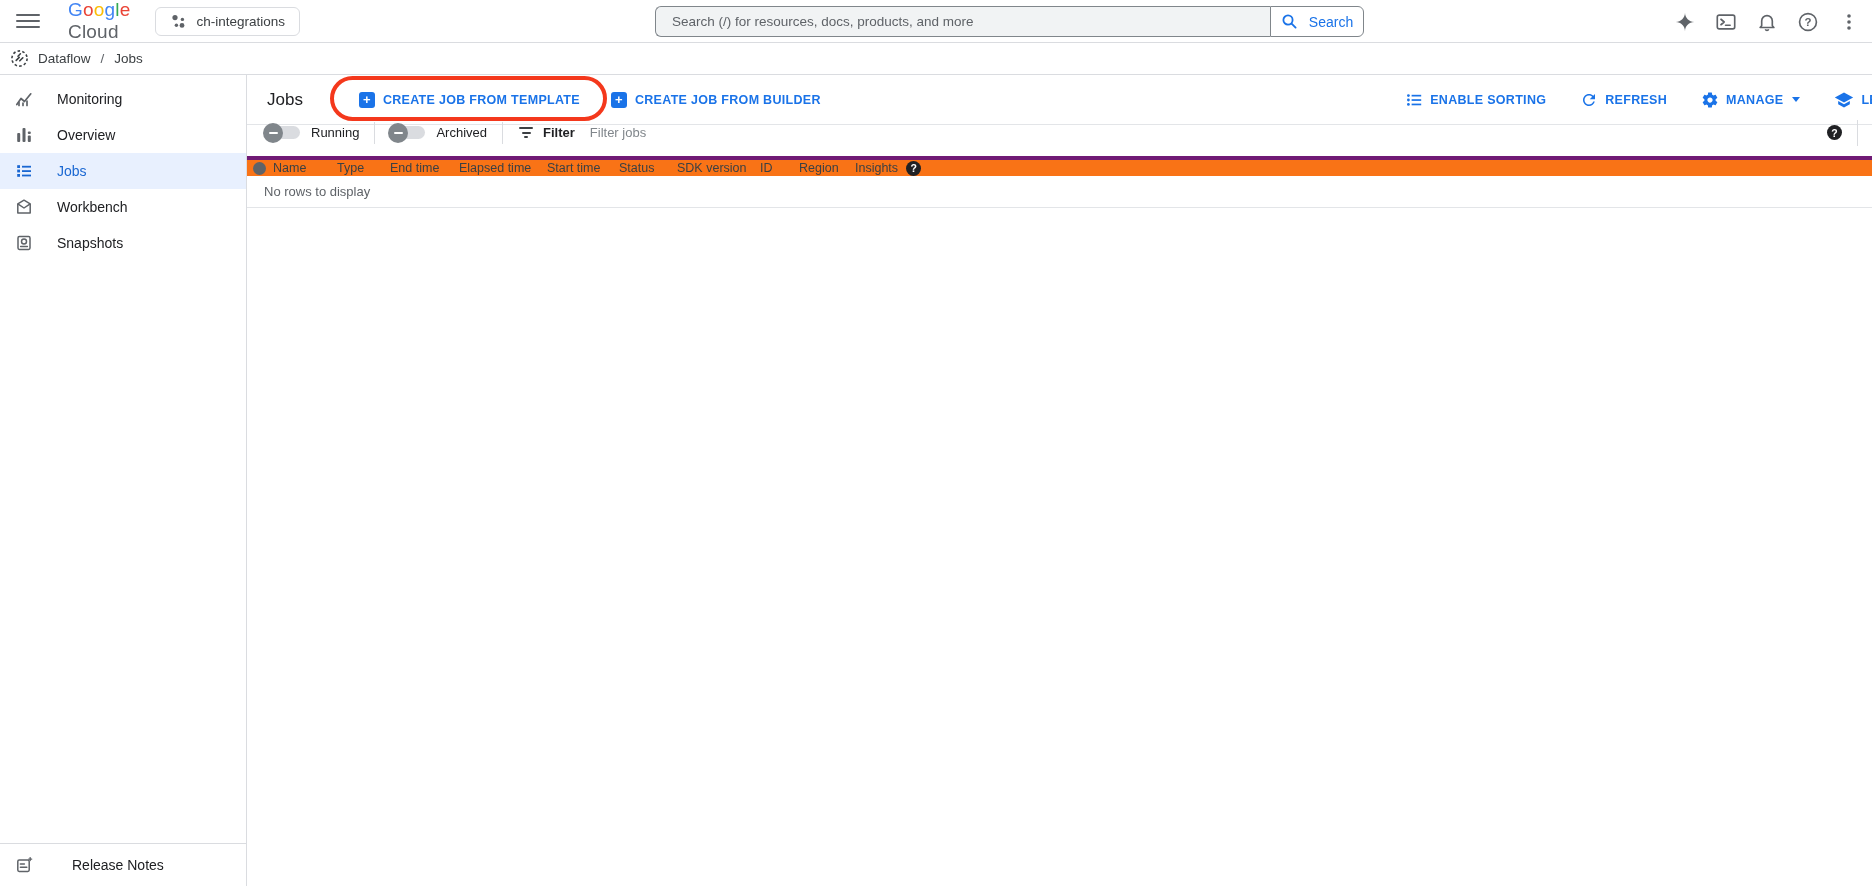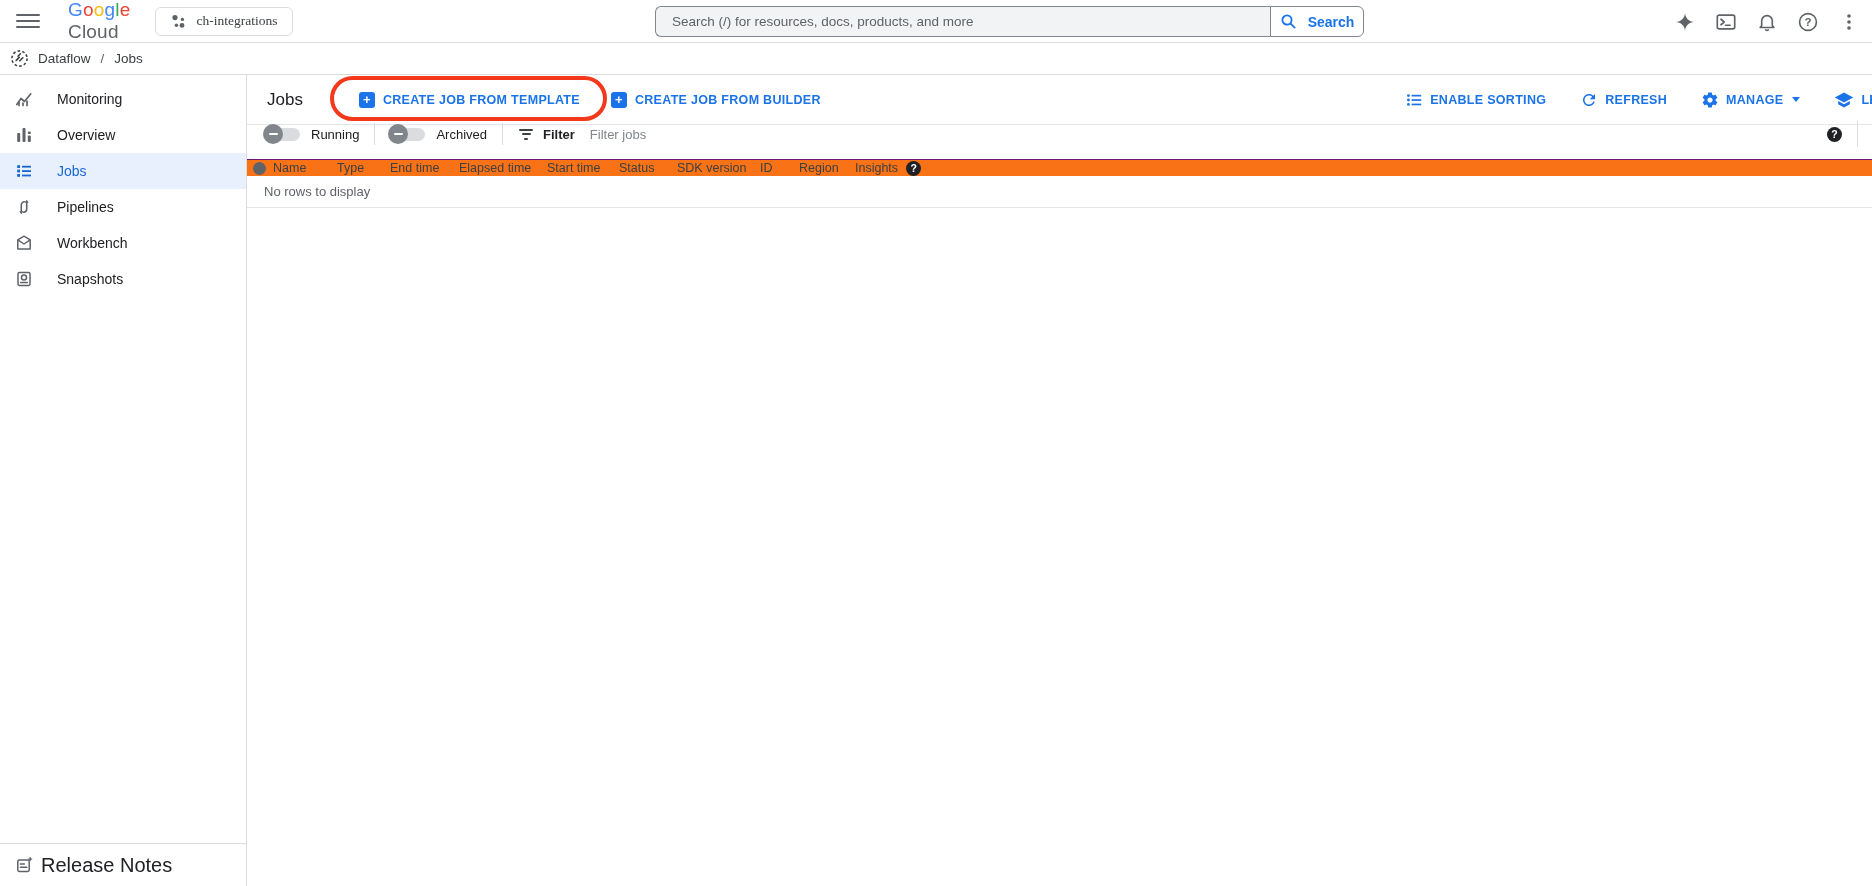--- a/index.html
+++ b/index.html
@@ -10,51 +10,51 @@
   
   .appbar { height:43px; border-bottom:1px solid #dadce0; position:relative;
     display:flex; align-items:center; padding-left:16px; background:#fff; }
   .hamburger { width:24px; height:24px; display:flex; flex-direction:column; justify-content:center; gap:4px; cursor:pointer; }
   .hamburger span { display:block; height:2px; background:#5f6368; border-radius:1px; }
   .logo { display:flex; align-items:baseline; margin-left:18px; font-size:19px; letter-spacing:.2px; white-space:nowrap;flex-direction:column; }
   .logo .gword { font-weight:400; }
   .logo .cword { color:#5f6368; margin-left:10px; }
   .project-btn { margin-left:34px; height:29px; border:1px solid #dadce0; border-radius:6px;
     display:flex; align-items:center; gap:10px; padding:0 14px; cursor:pointer; background:#fff; }
-  .project-btn .plabel { font-size:13.5px; color:#3c4043;font-family:Liberation Serif, serif; }
+  .project-btn .plabel { font-size:13.5px; color:#3c4043; }
 
   .search-group { position:absolute; left:655px; top:6px; height:31px; display:flex; }
   .search-input { width:615px; height:31px; background:#f1f3f4; border:1px solid #80868b; border-right:none;
     border-radius:6px 0 0 6px; font-size:13.5px; color:#202124; padding:0 16px; outline:none;
     font-family:"Liberation Sans", sans-serif; }
   .search-input::placeholder { color:#5f6368; }
   .search-btn { width:94px; height:31px; background:#fff; border:1px solid #80868b; border-radius:0 6px 6px 0;
     display:flex; align-items:center; justify-content:center; gap:11px; cursor:pointer;
-    color:var(--accent-blue,#1a73e8); font-size:14px; font-weight:bold; }
+    color:var(--accent-blue,#1a73e8); font-size:14px; font-weight:normal; }
 
   .appbar-icons { position:absolute; right:10px; top:0; height:43px; display:flex; align-items:center; gap:15px; }
   .icon-btn { width:26px; height:26px; display:flex; align-items:center; justify-content:center; cursor:pointer; color:#5f6368; }
 
   
   .crumbbar { height:32px; border-bottom:1px solid #dadce0; display:flex; align-items:center;
     padding-left:10px; gap:9px; background:#fff; }
   .crumbbar .crumb { font-size:13.5px; color:#3c4043; cursor:pointer; }
   .crumbbar .sep { font-size:13.5px; color:#5f6368; margin:0 1px; }
   .crumbbar .current { cursor:default; }
 
   
   .shell { display:flex; height:811px; }
   .sidebar { width:247px; border-right:1px solid #dadce0; display:flex; flex-direction:column; padding-top:6px; background:#fff; }
   .nav-item { height:36px; display:flex; align-items:center; padding-left:14px; gap:23px;
     font-size:14px; color:#202124; cursor:pointer; white-space:nowrap; }
   .nav-item .nicon { width:20px; height:20px; display:flex; align-items:center; justify-content:center; color:#5f6368; flex:0 0 20px; }
   .nav-item.selected { background:var(--selected-bg,#e8f0fe); color:var(--selected-text,#1967d2); }
   .nav-item.selected .nicon { color:var(--selected-text,#1967d2); }
   .sidebar-footer { margin-top:auto; border-top:1px solid #dadce0; height:43px; display:flex; align-items:center;
-    padding-left:14px; gap:7px; font-size:20px; color:#202124; cursor:pointer; }
+    padding-left:14px; gap:38px; font-size:14px; color:#202124; cursor:pointer; }
   .sidebar-footer .nicon { width:20px; height:20px; display:flex; align-items:center; justify-content:center; color:#5f6368; }
 
   .main { flex:1; min-width:0; overflow:hidden; background:#fff; }
 
   
   .page-header { height:50px; display:flex; align-items:center; padding-left:20px; border-bottom:1px solid #e3e5e8; }
   .page-title { font-size:17px; color:#202124; margin-right:56px; }
   .action-btn { display:flex; align-items:center; gap:8px; color:var(--accent-blue,#1a73e8);
     font-size:12.5px; font-weight:bold; letter-spacing:.3px; cursor:pointer; white-space:nowrap; }
   .plus-icon { width:16px; height:16px; background:var(--accent-blue,#1a73e8); border-radius:3px; color:#fff;
@@ -62,21 +62,21 @@
   .annotated-wrap { position:relative; margin-right:31px; }
   .annotation-oval { position:absolute; left:-29px; right:-27px; top:-16px; bottom:-13px;
     border:4px solid var(--annotation-red,#f4381c); border-radius:26px; pointer-events:none; }
   .header-toolbar { margin-left:auto; margin-right:-34px; display:flex; align-items:center; gap:34px; }
   .tool-btn { display:flex; align-items:center; gap:7px; color:var(--accent-blue,#1a73e8);
     font-size:12.5px; font-weight:bold; letter-spacing:.3px; cursor:pointer; white-space:nowrap; }
   .caret-down { width:0; height:0; border-left:4.5px solid transparent; border-right:4.5px solid transparent;
     border-top:5px solid var(--accent-blue,#1a73e8); margin-left:2px; }
 
   
-  .filter-bar { height:35px; border-bottom:1px solid #701a75; display:flex; align-items:center;
+  .filter-bar { height:35px; border-bottom:4px solid #701a75; display:flex; align-items:center;
     padding:0 14px 16px 18px; }
   .switch { position:relative; width:36px; height:15px; cursor:pointer; flex:0 0 36px; }
   .switch .track { position:absolute; left:1px; top:1px; width:34px; height:13px; background:#dadce0; border-radius:7px; }
   .switch .thumb { position:absolute; left:-2px; top:-2.5px; width:20px; height:20px; border-radius:50%;
     background:#80868b; display:flex; align-items:center; justify-content:center; }
   .switch .thumb::after { content:""; width:9px; height:2px; background:#fff; border-radius:1px; }
   .toggle-label { margin-left:10px; font-size:13px; color:#202124; }
   .vdivider { width:1px; height:22px; background:#dadce0; margin:0 15px; flex:0 0 1px; }
   .funnel { width:16px; height:14px; display:flex; flex-direction:column; align-items:center; justify-content:center; gap:2.5px; }
   .funnel i { display:block; height:2px; background:#3c4043; border-radius:1px; }
@@ -230,31 +230,20 @@
             <rect x="2.2" y="7.6" width="2.8" height="2.8" fill="currentColor"></rect>
             <rect x="2.2" y="12" width="2.8" height="2.8" fill="currentColor"></rect>
             <rect x="7" y="3.8" width="9" height="1.8" fill="currentColor"></rect>
             <rect x="7" y="8.2" width="9" height="1.8" fill="currentColor"></rect>
             <rect x="7" y="12.6" width="9" height="1.8" fill="currentColor"></rect>
           </svg>
         </span>
         <span>Jobs</span>
       </div>
 
-      <div class="nav-item">
-        <span class="nicon">
-          <svg width="18" height="18" viewBox="0 0 18 18">
-            <path d="M6.3 14.5V7a3.2 3.2 0 0 1 3.2-3.2" fill="none" stroke="currentColor" stroke-width="1.6" stroke-linecap="round"></path>
-            <polygon points="6.3,16.2 4.3,13.3 8.3,13.3" fill="currentColor"></polygon>
-            <path d="M11.7 3.5V11a3.2 3.2 0 0 1-3.2 3.2" fill="none" stroke="currentColor" stroke-width="1.6" stroke-linecap="round"></path>
-            <polygon points="11.7,1.8 9.7,4.7 13.7,4.7" fill="currentColor"></polygon>
-          </svg>
-        </span>
-        <span>Pipelines</span>
-      </div>
 
       <div class="nav-item">
         <span class="nicon">
           <svg width="18" height="18" viewBox="0 0 18 18">
             <path d="M2.8 5.8 9 2.2l6.2 3.6V15H2.8z" fill="none" stroke="currentColor" stroke-width="1.5" stroke-linejoin="round"></path>
             <path d="M2.8 5.8 9 10l6.2-4.2" fill="none" stroke="currentColor" stroke-width="1.5" stroke-linejoin="round"></path>
           </svg>
         </span>
         <span>Workbench</span>
       </div>

